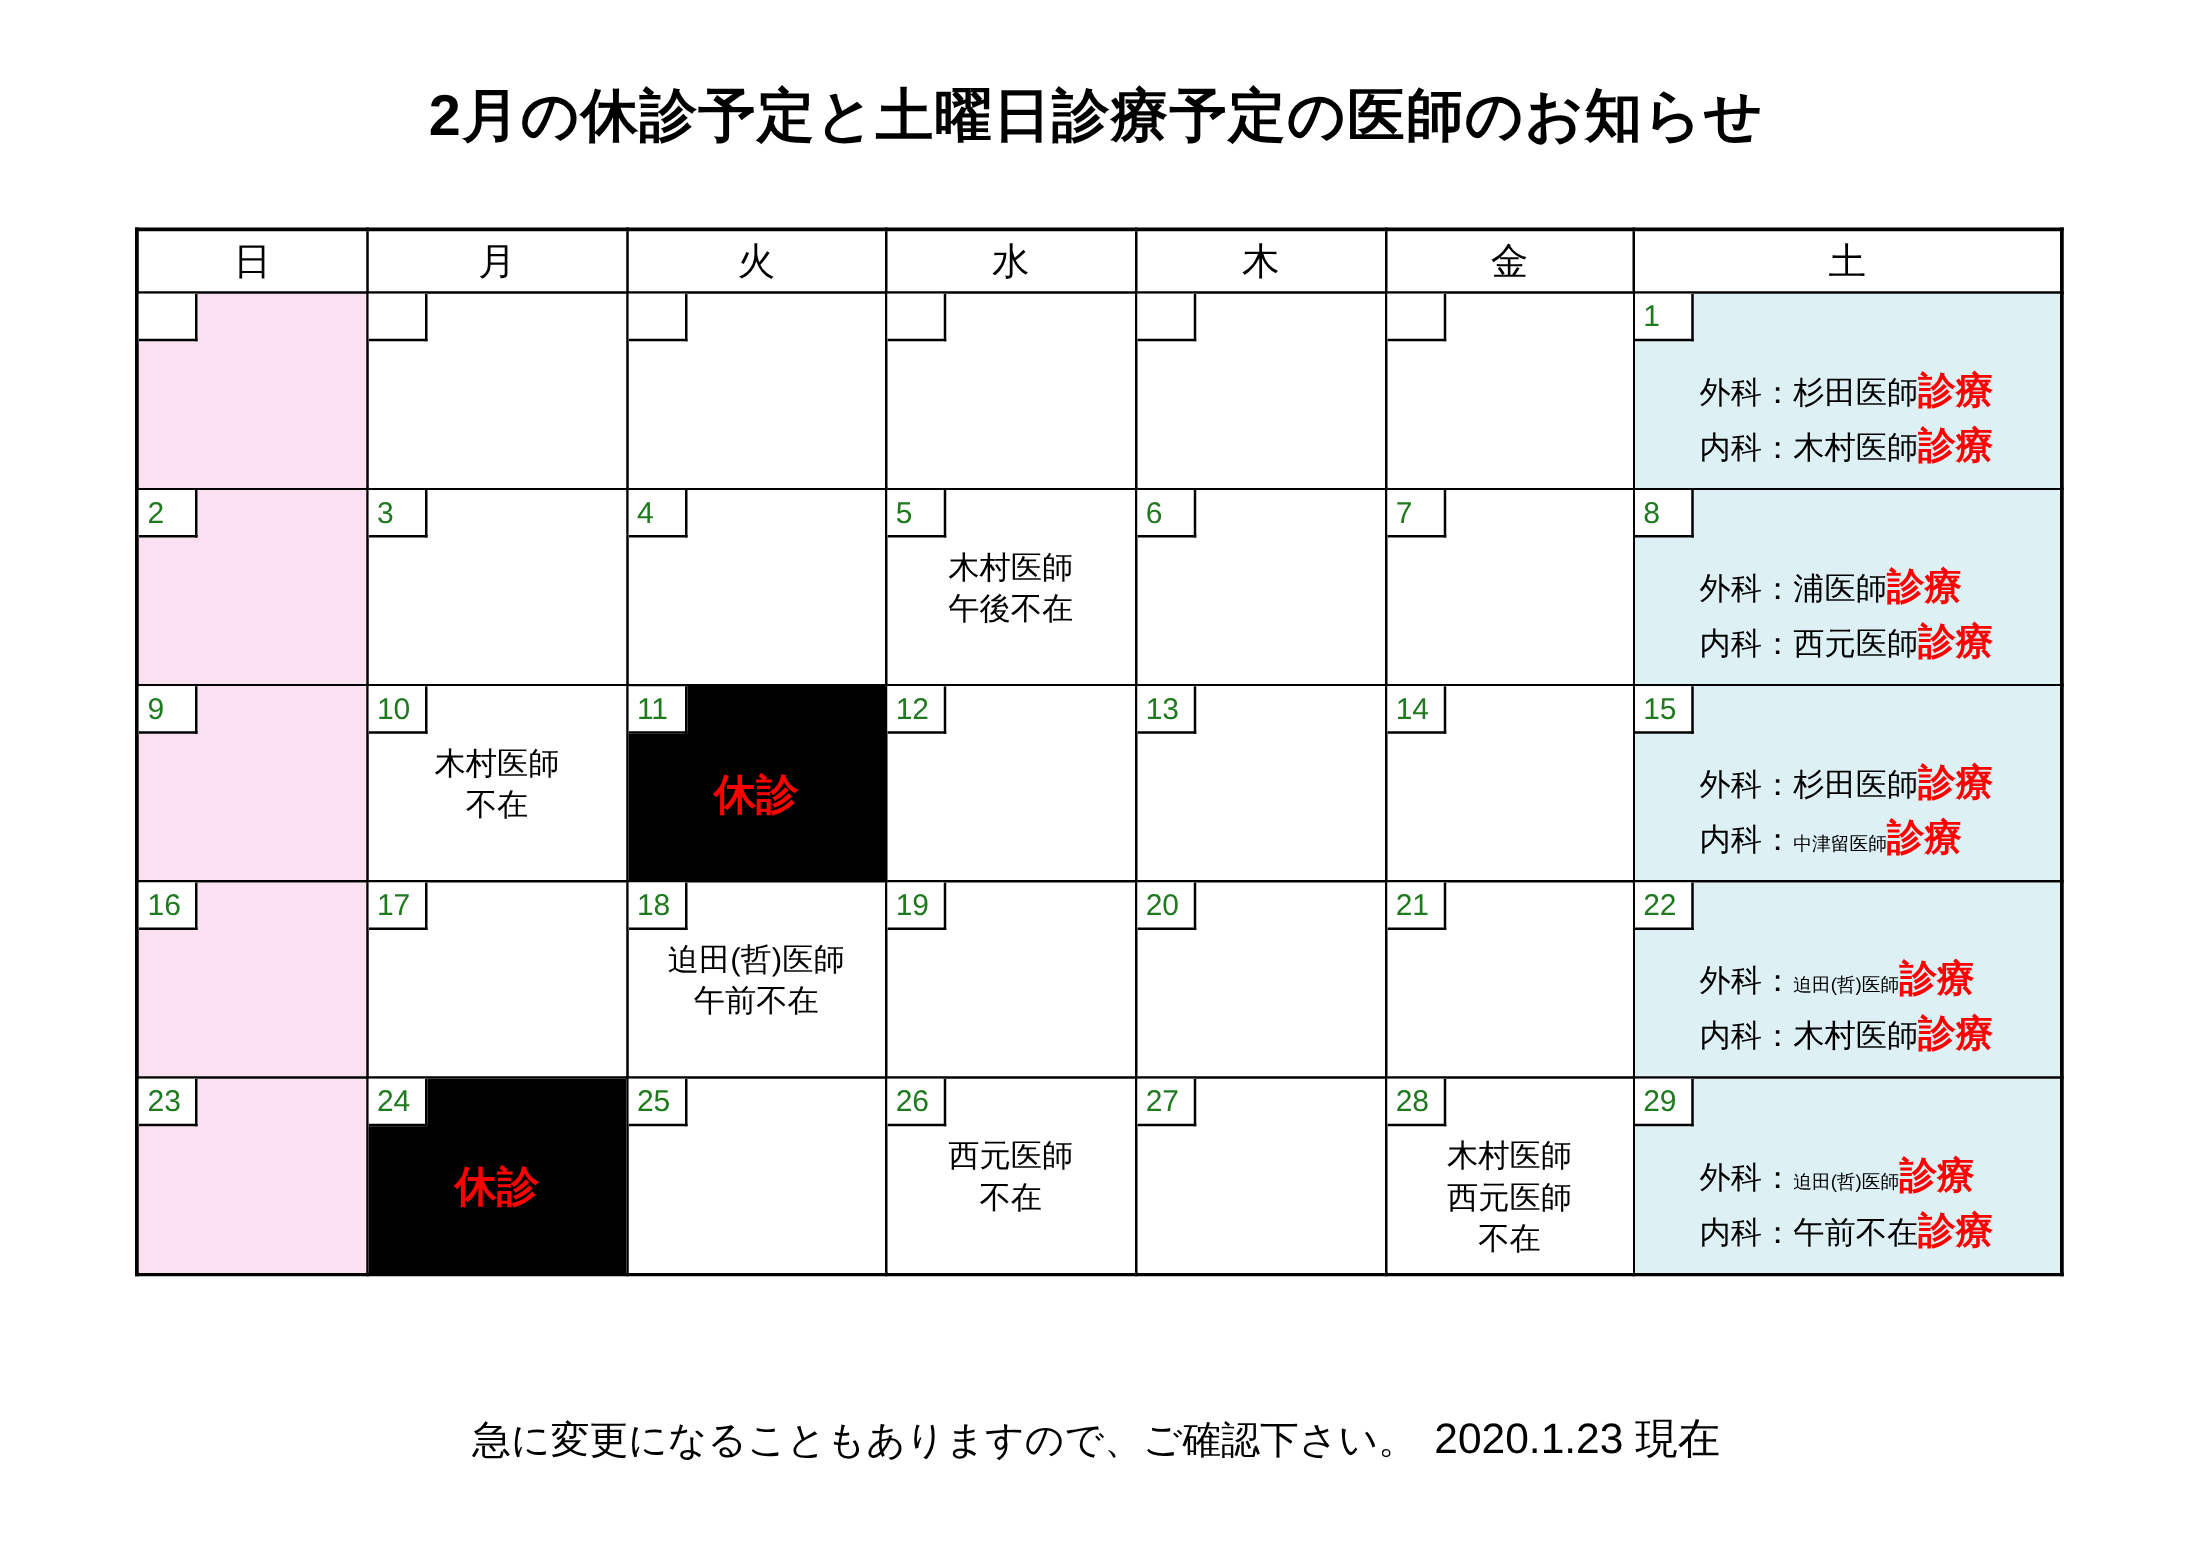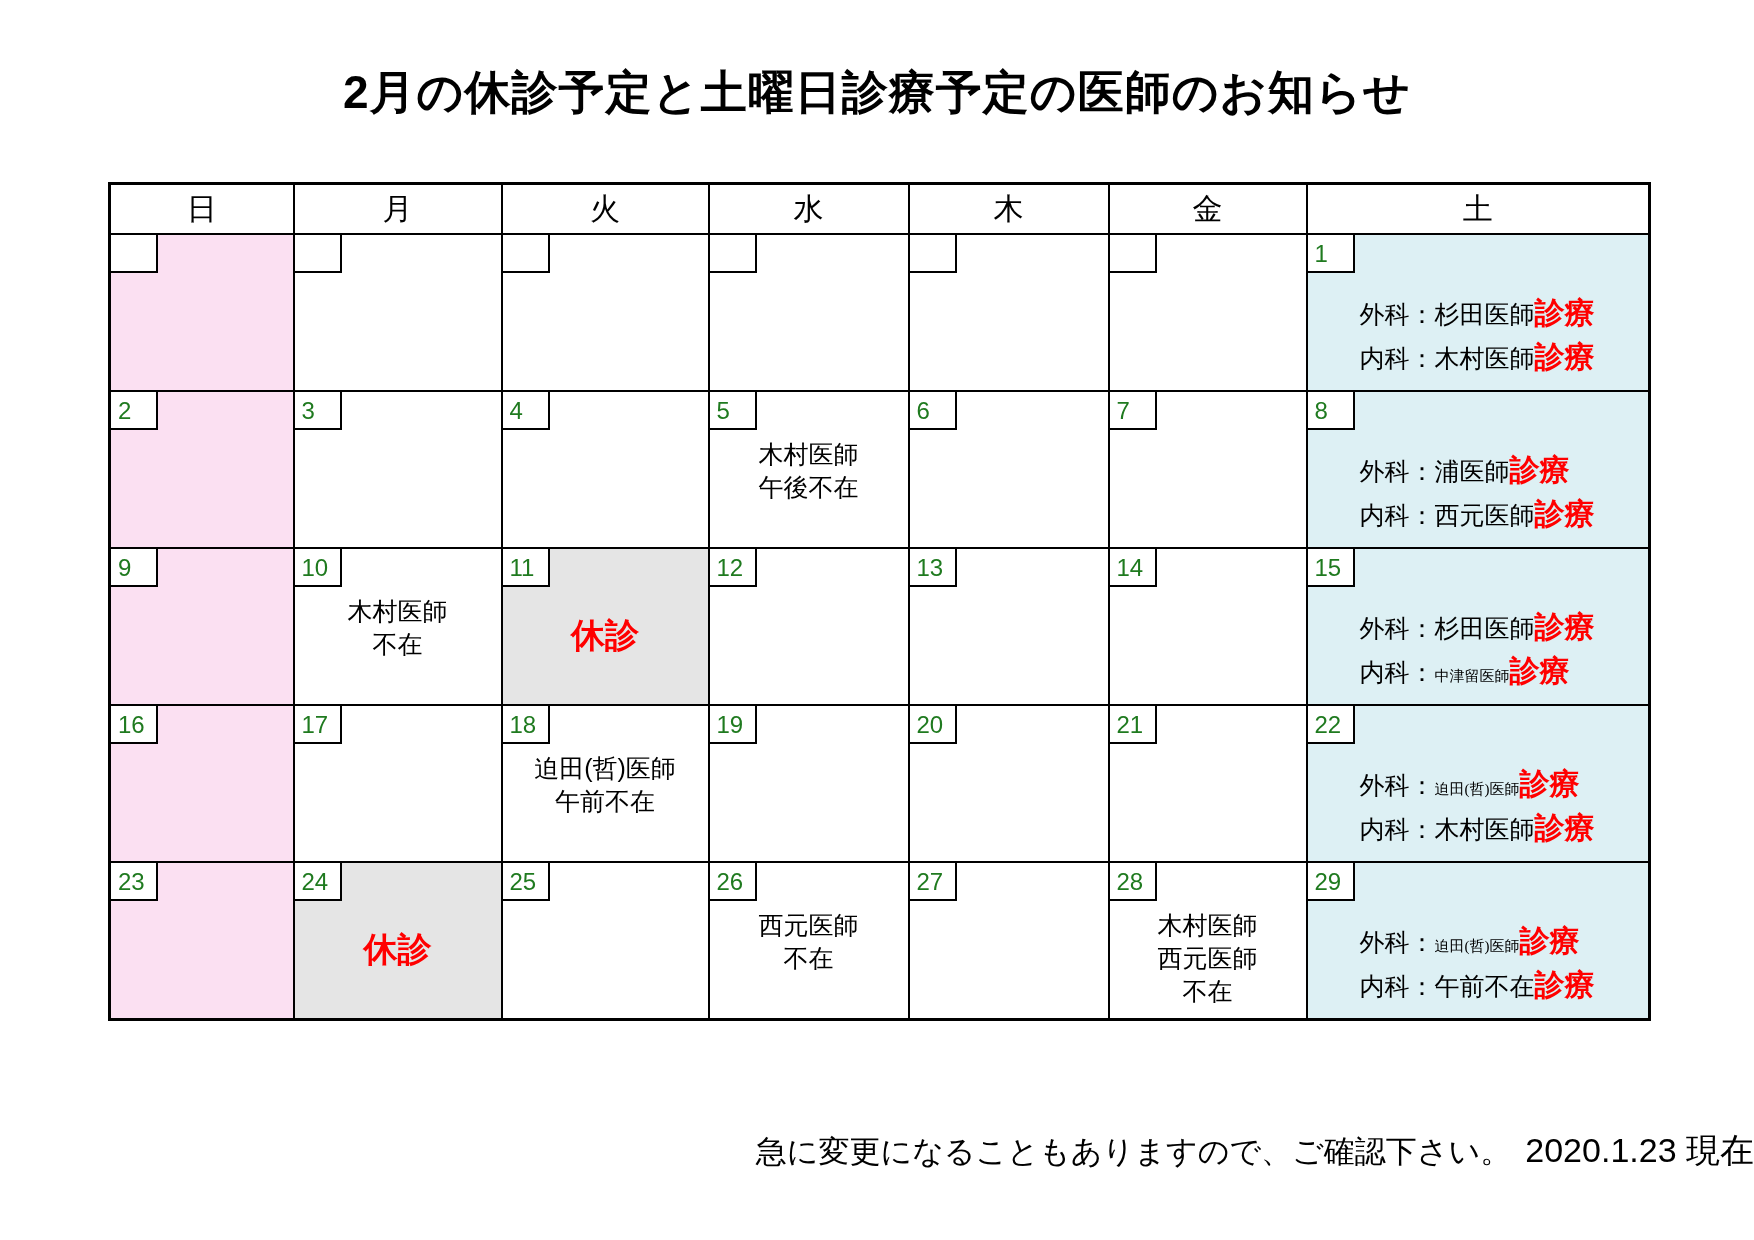--- a/index.html
+++ b/index.html
@@ -66,21 +66,21 @@
   thead th.hdr-sun { background: #ff9ec4; }
   thead th.hdr-sat { background: #8fc5ea; }
 
   td.day {
     height: 155px;
     position: relative;
     background: #ffffff;
   }
   td.sun-cell { background: #fbe0f2; }
   td.sat-cell { background: #ddf0f4; }
-  td.closed-cell { background: #e5e5e5; }
+  td.closed-cell { background: #000000; }
 
   .daynum {
     position: absolute;
     left: 0;
     top: 0;
     width: 47px;
     height: 38px;
     border-right: 2px solid #000;
     border-bottom: 2px solid #000;
     background: #ffffff;
@@ -117,37 +117,36 @@
     font-size: 25px;
     line-height: 1.45;
     white-space: nowrap;
   }
   .sat-line .dept {
     font-size: 25px;
     margin-left: 42px;
   }
   .sat-line .docname {
     font-size: 25px;
-    font-family: Liberation Serif, serif;
   }
   .sat-line .shinryo {
     color: #ff0000;
     font-size: 30px;
     font-weight: bold;
   }
   .sat-line .small {
     font-size: 15px;
   }
 
   .footer {
     position: absolute;
     left: 0;
     top: 1128px;
     width: 1754px;
-    text-align: right;
+    text-align: center;
   }
   .footer .note {
     font-size: 31px;
   }
   .footer .asof {
     font-size: 34px;
     margin-left: 14px;
   }
 </style>
 </head>

